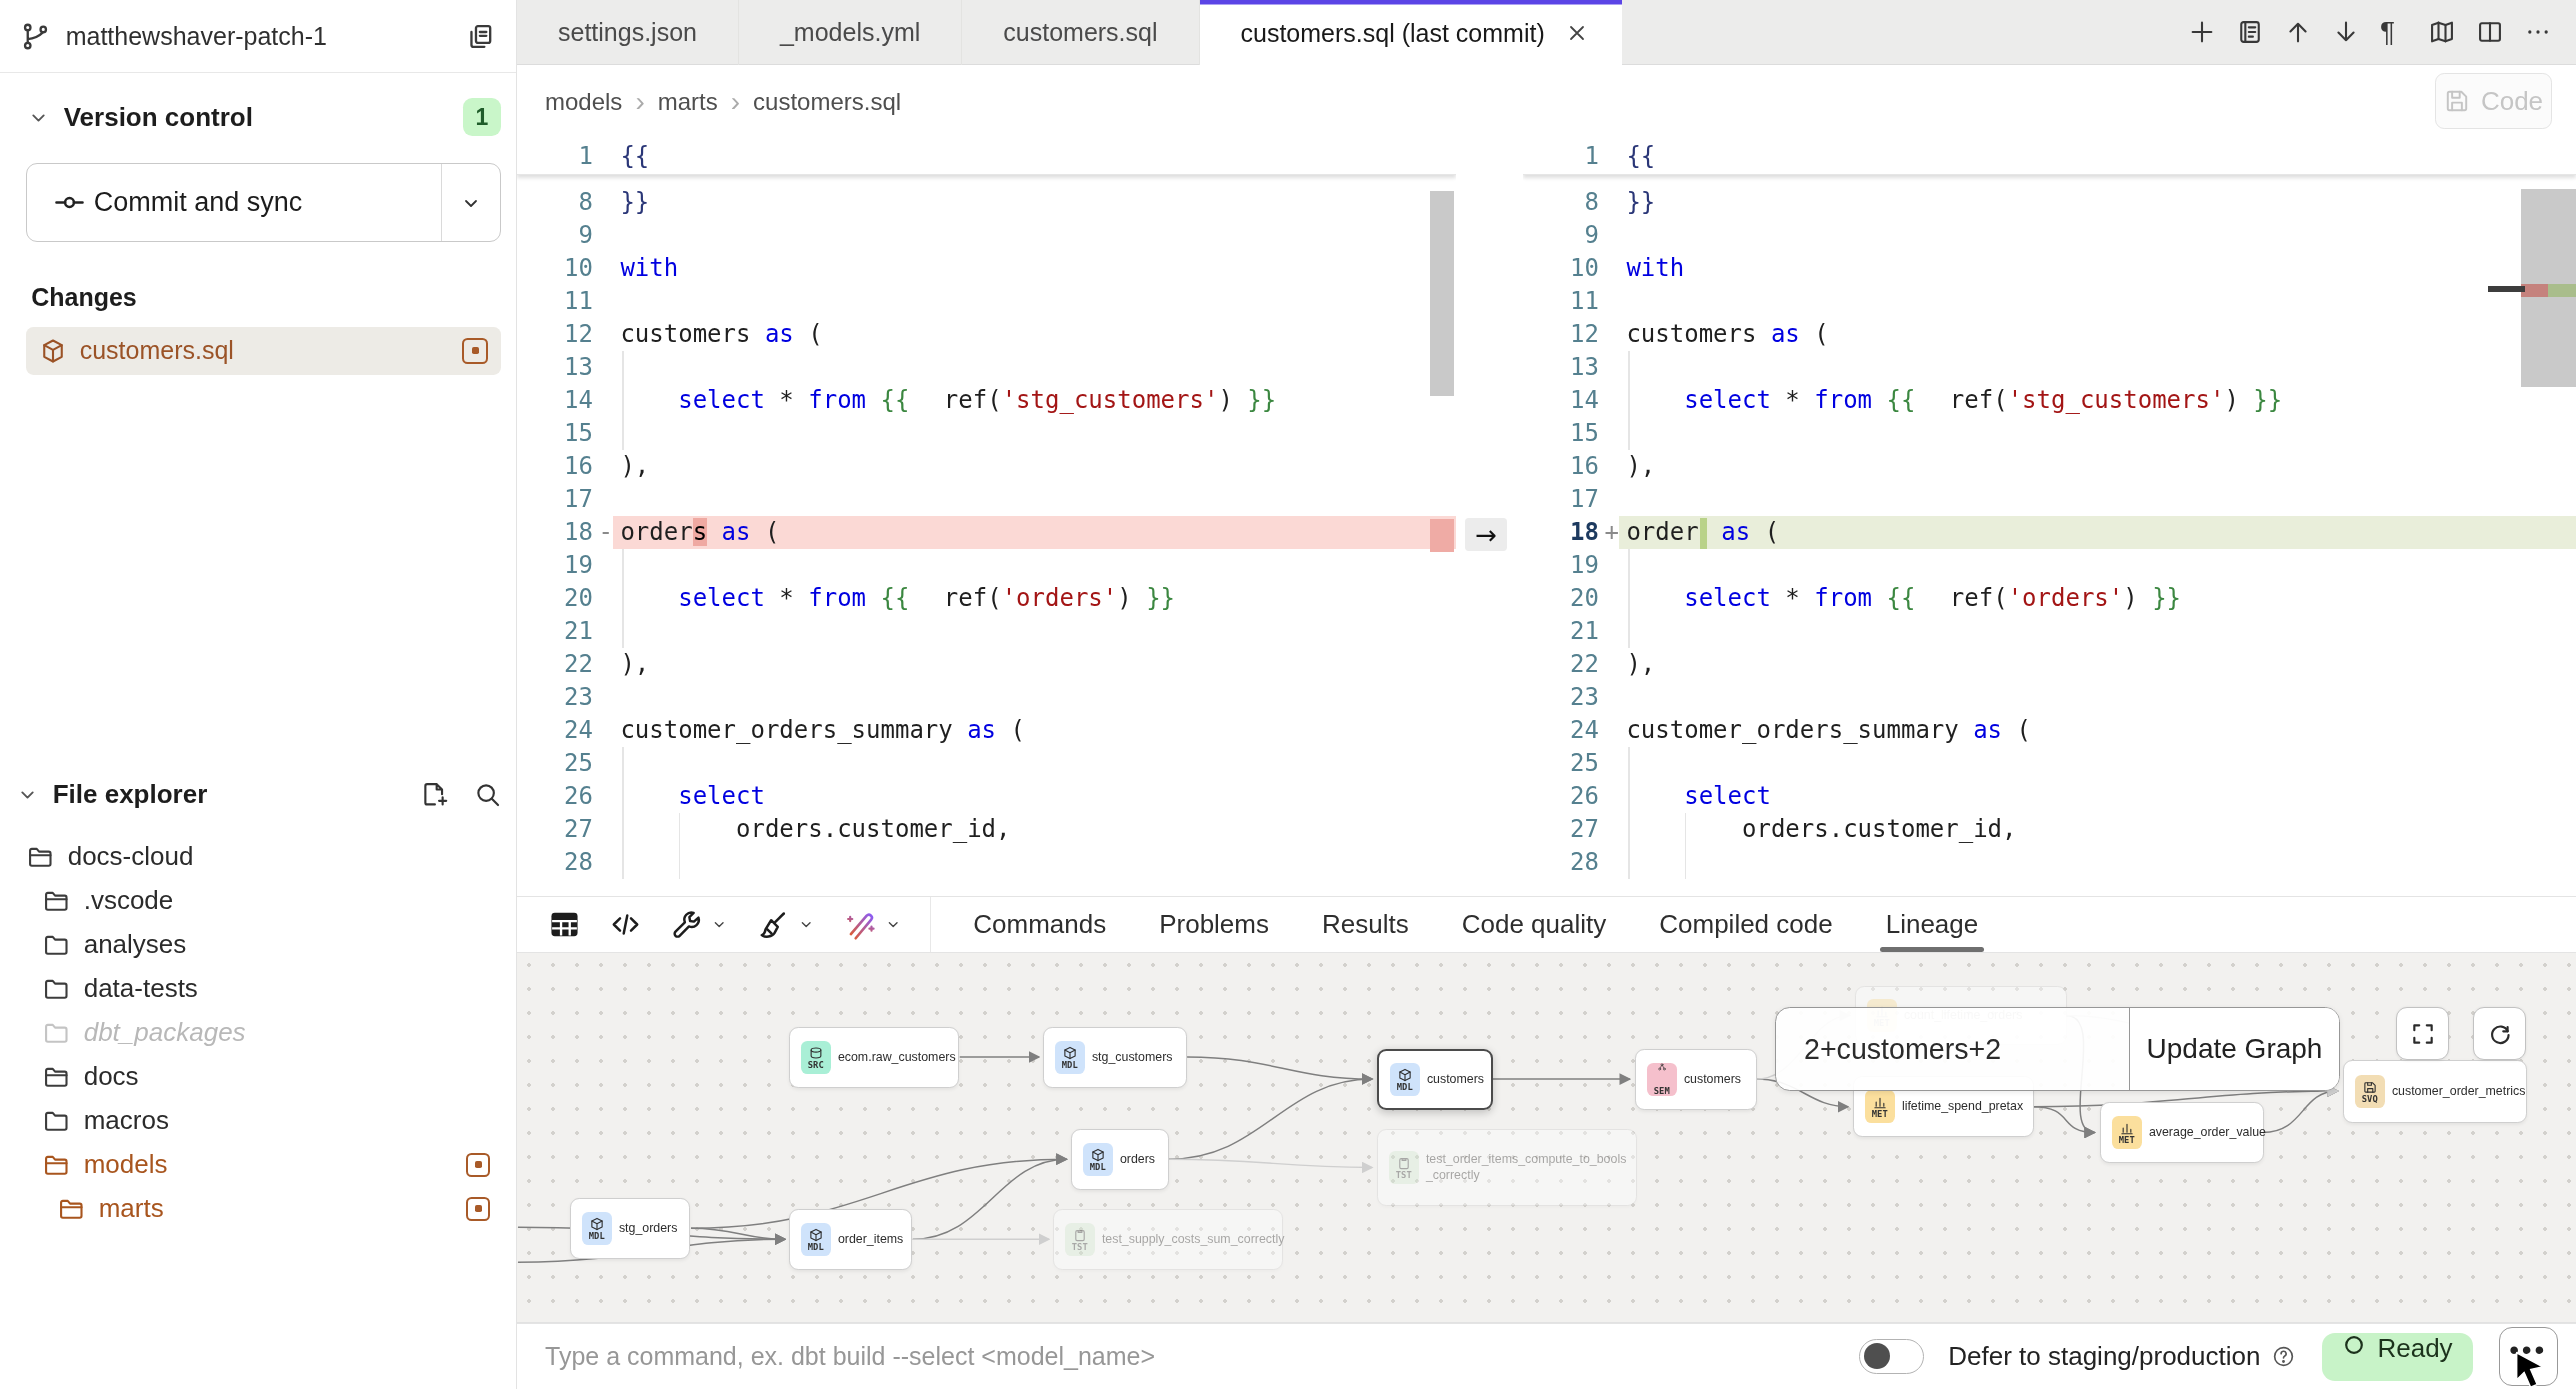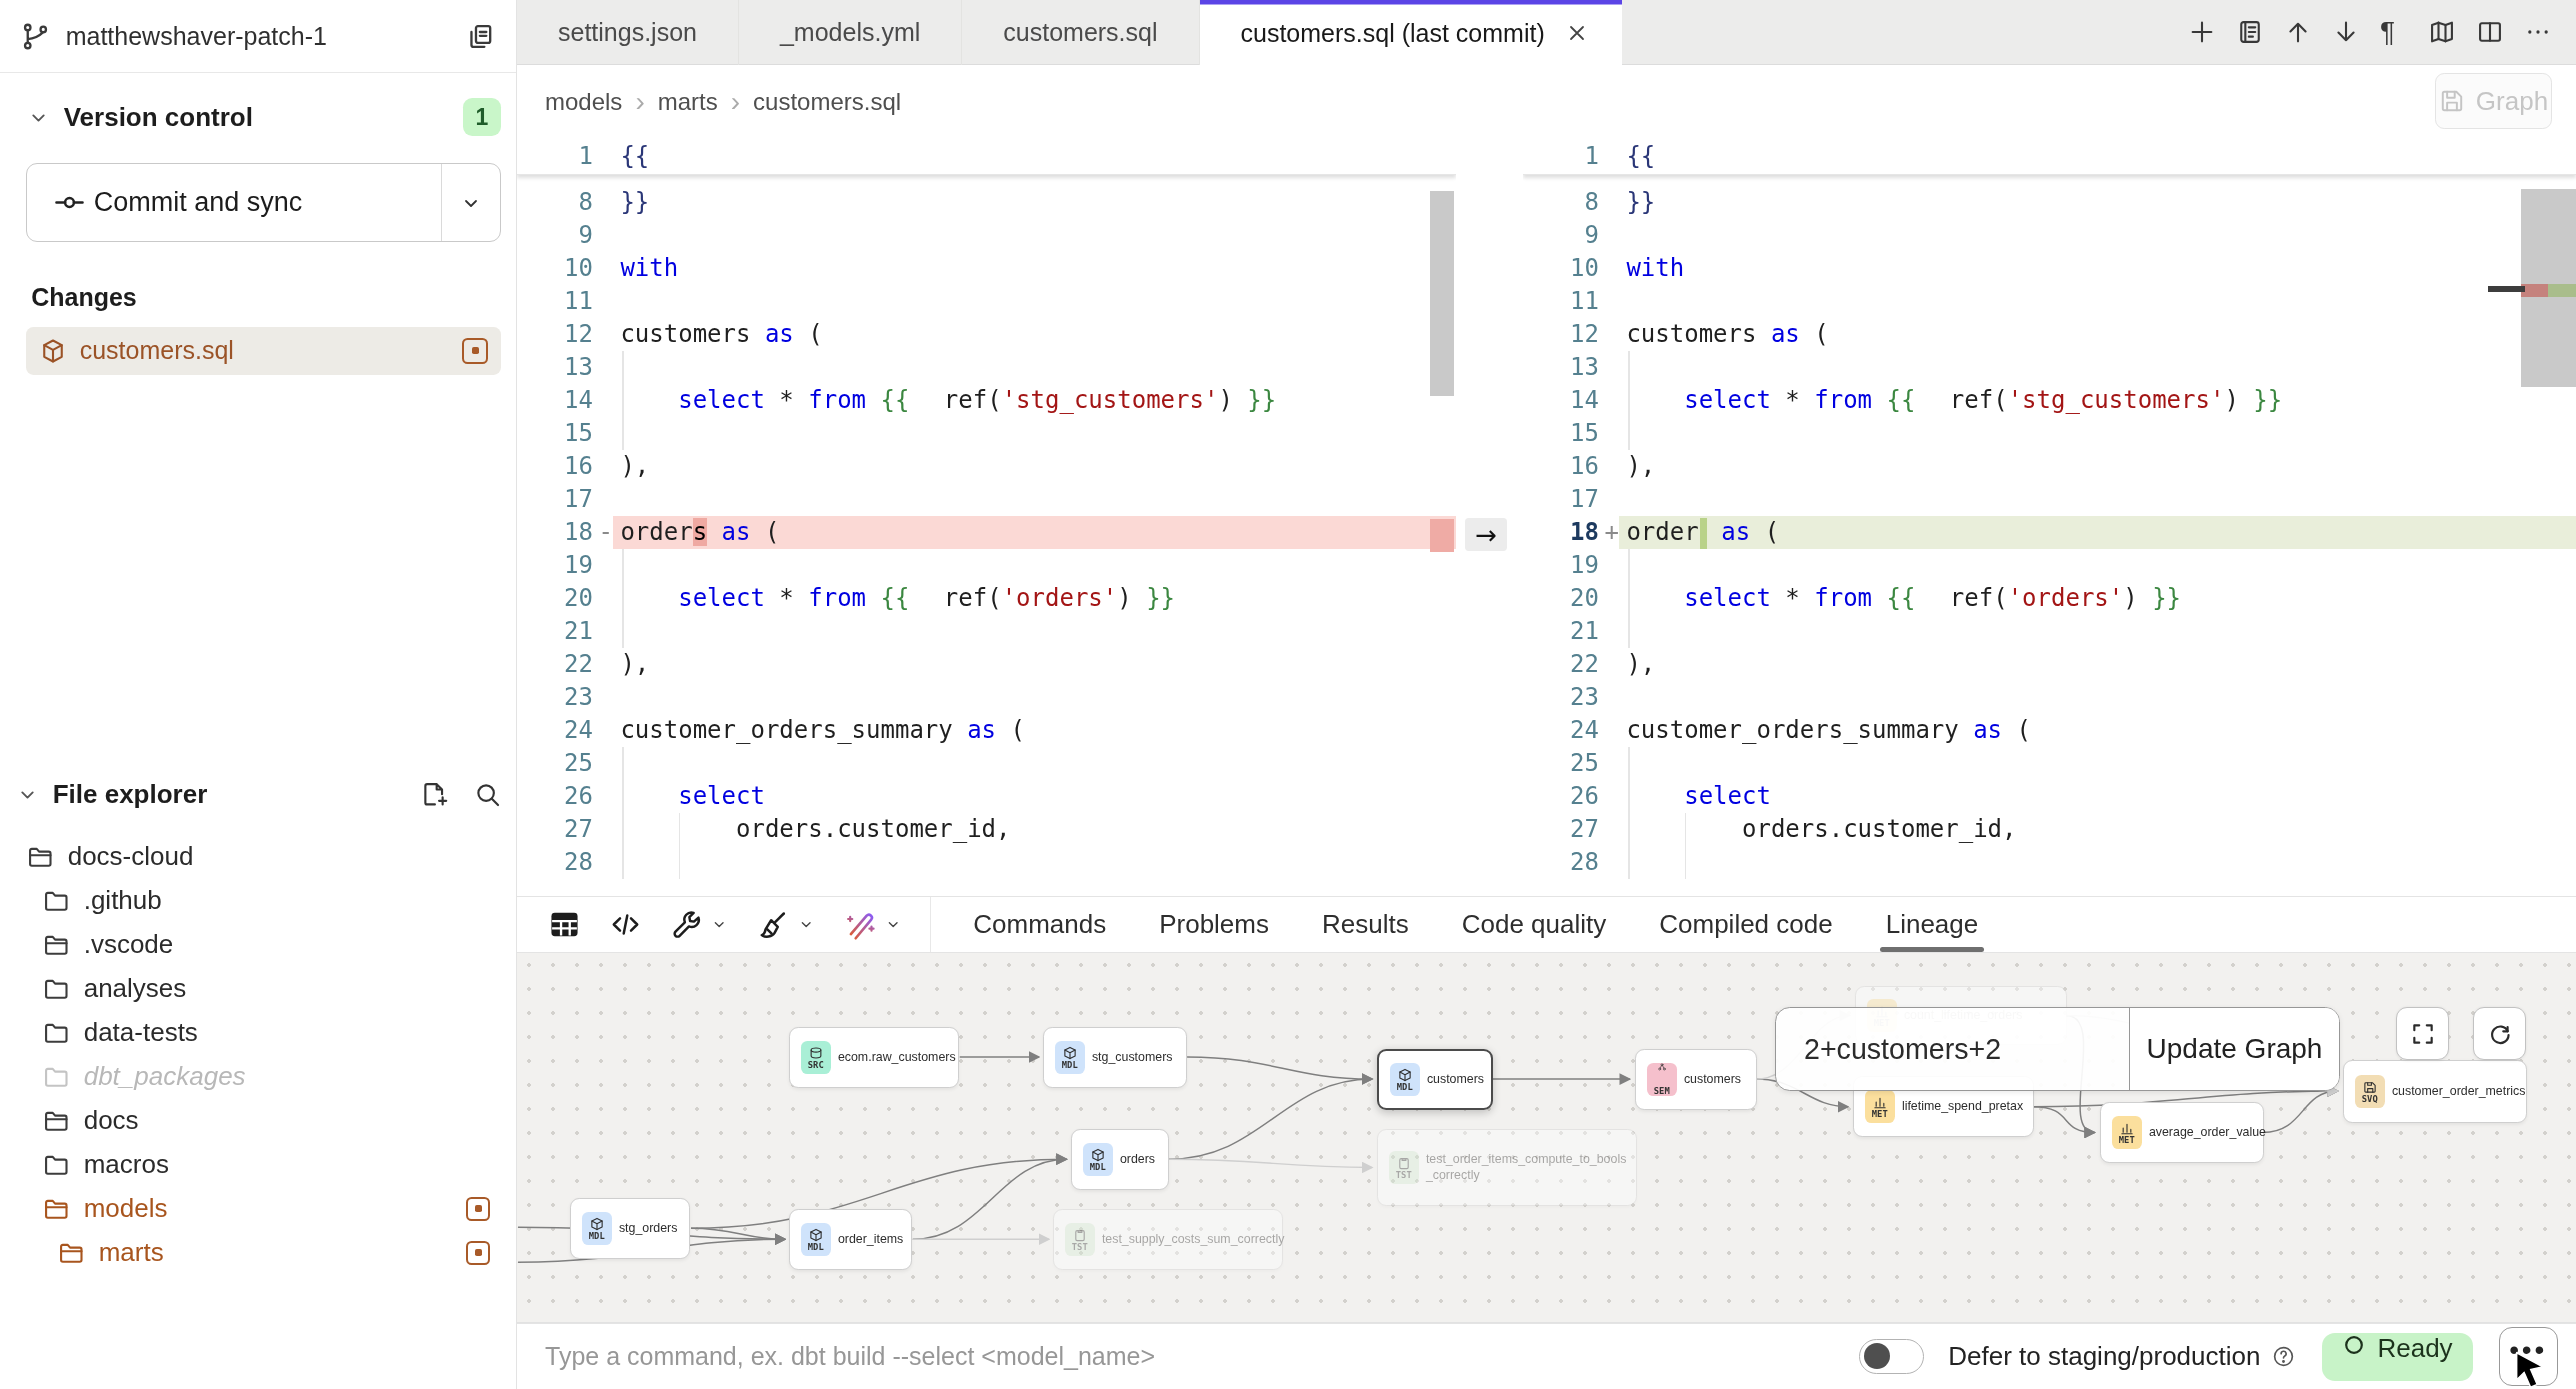--- a/index.html
+++ b/index.html
@@ -273,28 +273,20 @@
                 <path d="M3.5 6.5A1.5 1.5 0 0 1 5 5h4.2l2 2.4h8.3A1.5 1.5 0 0 1 21 8.9V18a1.5 1.5 0 0 1-1.5 1.5H5A1.5 1.5 0 0 1 3.5 18z"></path>
                 <path d="M3.5 10.5H21"></path>
               </svg>
             </span>
             <span>docs-cloud</span>
           </div>
           <div class="tree-row " style="padding-left: 27px;">
             <span class="ic">
               <svg viewBox="0 0 24 24" fill="none" stroke="currentColor" stroke-width="1.8" stroke-linecap="round" stroke-linejoin="round">
                 <path d="M3.5 6.5A1.5 1.5 0 0 1 5 5h4.2l2 2.4h8.3A1.5 1.5 0 0 1 21 8.9V18a1.5 1.5 0 0 1-1.5 1.5H5A1.5 1.5 0 0 1 3.5 18z"></path>
-              </svg>
-            </span>
-            <span>.github</span>
-          </div>
-          <div class="tree-row " style="padding-left: 27px;">
-            <span class="ic">
-              <svg viewBox="0 0 24 24" fill="none" stroke="currentColor" stroke-width="1.8" stroke-linecap="round" stroke-linejoin="round">
-                <path d="M3.5 6.5A1.5 1.5 0 0 1 5 5h4.2l2 2.4h8.3A1.5 1.5 0 0 1 21 8.9V18a1.5 1.5 0 0 1-1.5 1.5H5A1.5 1.5 0 0 1 3.5 18z"></path>
                 <path d="M3.5 10.5H21"></path>
               </svg>
             </span>
             <span>.vscode</span>
           </div>
           <div class="tree-row " style="padding-left: 27px;">
             <span class="ic">
               <svg viewBox="0 0 24 24" fill="none" stroke="currentColor" stroke-width="1.8" stroke-linecap="round" stroke-linejoin="round">
                 <path d="M3.5 6.5A1.5 1.5 0 0 1 5 5h4.2l2 2.4h8.3A1.5 1.5 0 0 1 21 8.9V18a1.5 1.5 0 0 1-1.5 1.5H5A1.5 1.5 0 0 1 3.5 18z"></path>
               </svg>
@@ -431,21 +423,21 @@
         <span class="sep">›</span>
         <span>customers.sql</span>
       </div>
     <div id="save-btn">
       <span class="ic">
           <svg viewBox="0 0 24 24" fill="none" stroke="currentColor" stroke-width="1.8" stroke-linecap="round" stroke-linejoin="round">
             <path d="M5 3.5h11L20.5 8v11a1.5 1.5 0 0 1-1.5 1.5H5A1.5 1.5 0 0 1 3.5 19V5A1.5 1.5 0 0 1 5 3.5z"></path>
             <path d="M7.5 3.5V9h7V3.5M7.5 20.5v-7h9v7"></path>
           </svg>
         </span>
-      <span class="lbl">Graph</span>
+      <span class="lbl">Code</span>
     </div>
   </div>
 
   <div id="editor">
     <div class="pane" id="pane-left">
       <div class="rows">
           <div class="row"><div class="g"><span class="num">8</span></div><div class="c"><span class="tok d">}}</span></div></div>
           <div class="row"><div class="g"><span class="num">9</span></div><div class="c"></div></div>
           <div class="row"><div class="g"><span class="num">10</span></div><div class="c"><span class="tok k">with</span></div></div>
           <div class="row"><div class="g"><span class="num">11</span></div><div class="c"></div></div>

